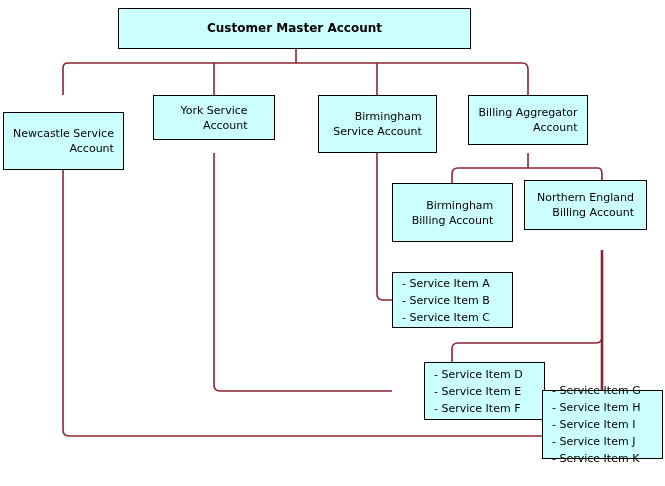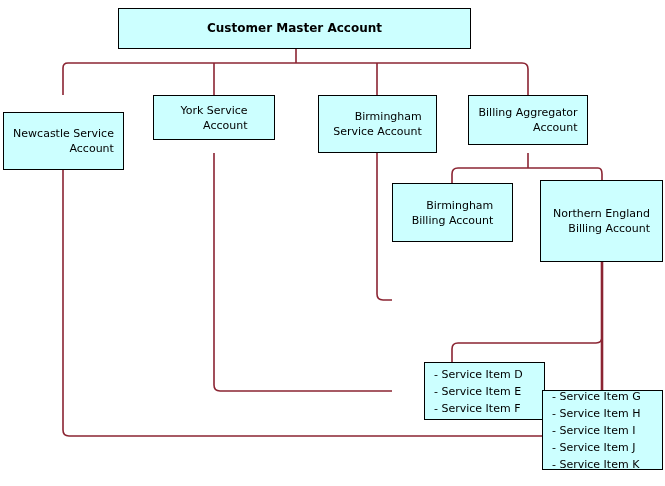--- a/index.html
+++ b/index.html
@@ -116,33 +116,38 @@
   <div class="node" style="left:468px; top:95px; width:120px; height:50px;">
     <span class="label">Billing Aggregator
 Account</span>
   </div>
 
   <div class="node" style="left:392px; top:183px; width:121px; height:59px;">
     <span class="label">Birmingham
 Billing Account</span>
   </div>
 
-  <div class="node" style="left:540px; top:180px; width:123px; height:82px;">
+  <div class="node" style="left:524px; top:180px; width:123px; height:50px;">
     <span class="label">Northern England
 Billing Account</span>
   </div>
 
+  <div class="node list" style="left:392px; top:272px; width:121px; height:56px;">
+    <span class="label">- Service Item A
+- Service Item B
+- Service Item C</span>
+  </div>
 
   <div class="node list" style="left:392px; top:362px; width:121px; height:58px;margin-left:32px;">
     <span class="label">- Service Item D
 - Service Item E
 - Service Item F</span>
   </div>
 
-  <div class="node list" style="left:542px; top:390px; width:121px; height:80px;">
+  <div class="node list" style="left:542px; top:390px; width:121px; height:69px;">
     <span class="label">- Service Item G
 - Service Item H
 - Service Item I
 - Service Item J
 - Service Item K</span>
   </div>
 
 </div>
 
 </body></html>

